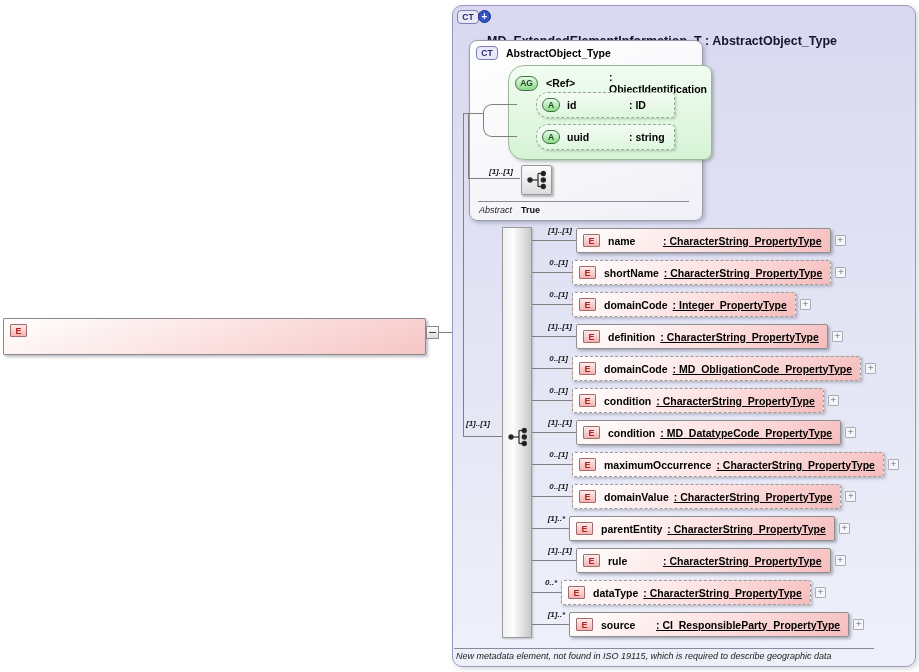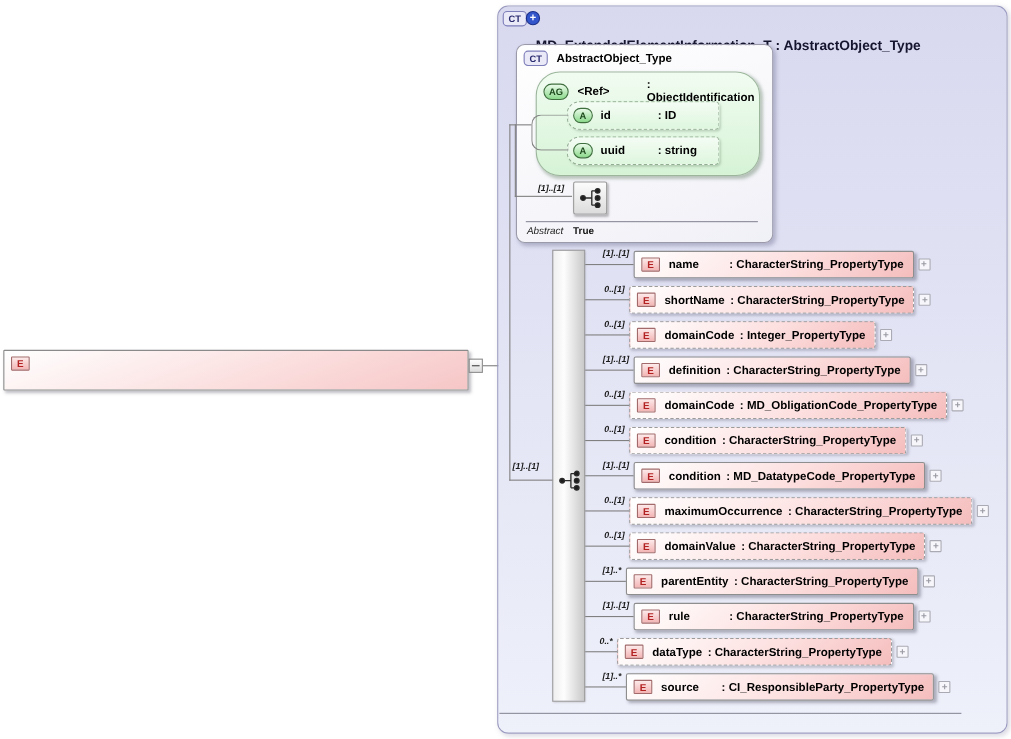--- a/index.html
+++ b/index.html
@@ -28,21 +28,21 @@
     border-radius:2px;padding:0 8px 0 6px;white-space:nowrap;
     background:linear-gradient(140deg,#ffffff 0%,#fde0e0 55%,var(--pink-to) 100%);
     box-shadow:2px 2px 3px rgba(90,90,110,.45);}
   .ebox.dashed{border:1px dashed #9b9b9b;border-radius:3px;box-shadow:1.5px 1.5px 2.5px rgba(90,90,110,.3);}
   .e-ico{display:inline-flex;align-items:center;justify-content:center;width:17px;height:13px;
     border:1px solid var(--e-icon-border);border-radius:1px;margin-right:8px;flex:none;
     background:linear-gradient(180deg,#fdeaea,#f3b4b4);
     font:bold 9px "Liberation Sans",sans-serif;color:var(--e-icon-text);}
   .nm{font:bold 10.5px "Liberation Sans",sans-serif;color:var(--text);}
   .nm.pad{min-width:50px;}
-  .tp{font:bold 10.5px "Liberation Sans",sans-serif;color:var(--text);margin-left:5px;}
+  .tp{font:bold 10.5px "Liberation Sans",sans-serif;color:var(--text);margin-left:5px;text-decoration:underline;}
   .row{position:absolute;display:flex;align-items:center;}
   .plus{width:11px;height:11px;border:1px solid #aaaab4;background:#f7f7fb;color:#9a9aa4;
     font:bold 9px/9px "Liberation Sans",sans-serif;text-align:center;margin-left:4px;
     border-radius:1px;flex:none;align-self:center;}
   
   .panel{position:absolute;border:1px solid var(--panel-border);border-radius:10px;
     background:linear-gradient(180deg,var(--panel-bg-top),var(--panel-bg-bottom));
     box-shadow:2px 2px 5px rgba(100,100,140,.25);padding-left:44px;}
   .ct-badge{position:absolute;width:22px;height:14px;border:1px solid var(--ct-icon-border);
     border-radius:4px;background:var(--ct-icon-bg);display:flex;align-items:center;justify-content:center;
@@ -67,21 +67,21 @@
   .ag-tp{font:bold 10.5px "Liberation Sans",sans-serif;color:var(--text);margin-left:5px;}
   .attr-box{position:absolute;display:flex;align-items:center;height:26px;padding-left:5px;
     border:1px dashed #93ad93;border-radius:12px 4px 4px 12px;
     background:linear-gradient(180deg,#f4fcf4 0%,#def6de 100%);
     box-shadow:1.5px 1.5px 2px rgba(70,100,70,.25);}
   .a-pill{display:inline-flex;align-items:center;justify-content:center;width:18px;height:14px;
     border:1px solid #3f6f3f;border-radius:7px;flex:none;
     background:linear-gradient(180deg,#e9fbe9 0%,#8cd98c 100%);
     font:bold 8.5px "Liberation Sans",sans-serif;color:#1e4a1e;}
   .a-nm{font:bold 10.5px "Liberation Sans",sans-serif;color:var(--text);margin-left:7px;min-width:44px;}
-  .a-tp{font:bold 10.5px "Liberation Sans",sans-serif;color:var(--text);margin-left:8px;}
+  .a-tp{font:bold 10.5px "Liberation Sans",sans-serif;color:var(--text);margin-left:18px;}
   .seq-icon{position:absolute;border:1px solid #999;border-radius:2px;
     background:linear-gradient(180deg,#fcfcfc,#dcdcdc);display:flex;align-items:center;justify-content:center;
     box-shadow:1.5px 1.5px 2px rgba(0,0,0,.25);}
   .hr{position:absolute;height:1px;background:#8a8a9a;}
   .small-lbl{position:absolute;font:italic 9px "Liberation Sans",sans-serif;color:#222;}
   .small-val{position:absolute;font:9px "Liberation Sans",sans-serif;color:#111;font-weight:bold;}
   .bar{position:absolute;border:1px solid var(--bar-border);
     background:linear-gradient(90deg,#efefef 0%,#fdfdfd 35%,#c9c9c9 100%);
     box-shadow:1px 1px 2px rgba(0,0,0,.2);}
   .footnote{position:absolute;font:italic 9px "Liberation Sans",sans-serif;color:#1a1a1a;white-space:nowrap;}
@@ -116,21 +116,21 @@
     <div class="plus-badge" style="left:25px;top:4px;">+</div>
     <div class="panel-title" style="left:34px;top:3px;">
       <div>MD_ExtendedElementInformation_T : AbstractObject_Type</div>
       <div>ype</div>
     </div>
 
     <div class="abs-box" style="left:16px;top:34px;width:234px;height:181px;">
       <div class="ct-badge" style="left:6px;top:5px;">CT</div>
       <div class="inner-title" style="left:36px;top:6px;">AbstractObject_Type</div>
 
-      <div class="green-box" style="left:17px;top:24px;width:204px;height:95px;border-radius:22px;">
+      <div class="green-box" style="left:38px;top:24px;width:204px;height:95px;">
         <div class="ag-row">
           <span class="ag-pill">AG</span>
           <span class="ag-nm">&lt;Ref&gt;</span>
           <span class="ag-tp">: ObjectIdentification</span>
         </div>
         <div class="attr-box" style="left:27px;top:26px;width:139px;">
           <span class="a-pill">A</span>
           <span class="a-nm">id</span>
           <span class="a-tp">: ID</span>
         </div>
@@ -311,14 +311,15 @@
           <div class="ebox">
             <span class="e-ico">E</span>
             <span class="nm pad">source</span>
             <span class="tp">: CI_ResponsibleParty_PropertyType</span>
           </div>
           <div class="plus">+</div>
         </div>
       </div>
 
     <div class="hr" style="left:1px;top:642px;width:420px;"></div>
+    <div class="footnote" style="left:3px;top:645px;">New metadata element, not found in ISO 19115, which is required to describe geographic data</div>
   </div>
 </div>
 
 </body></html>

